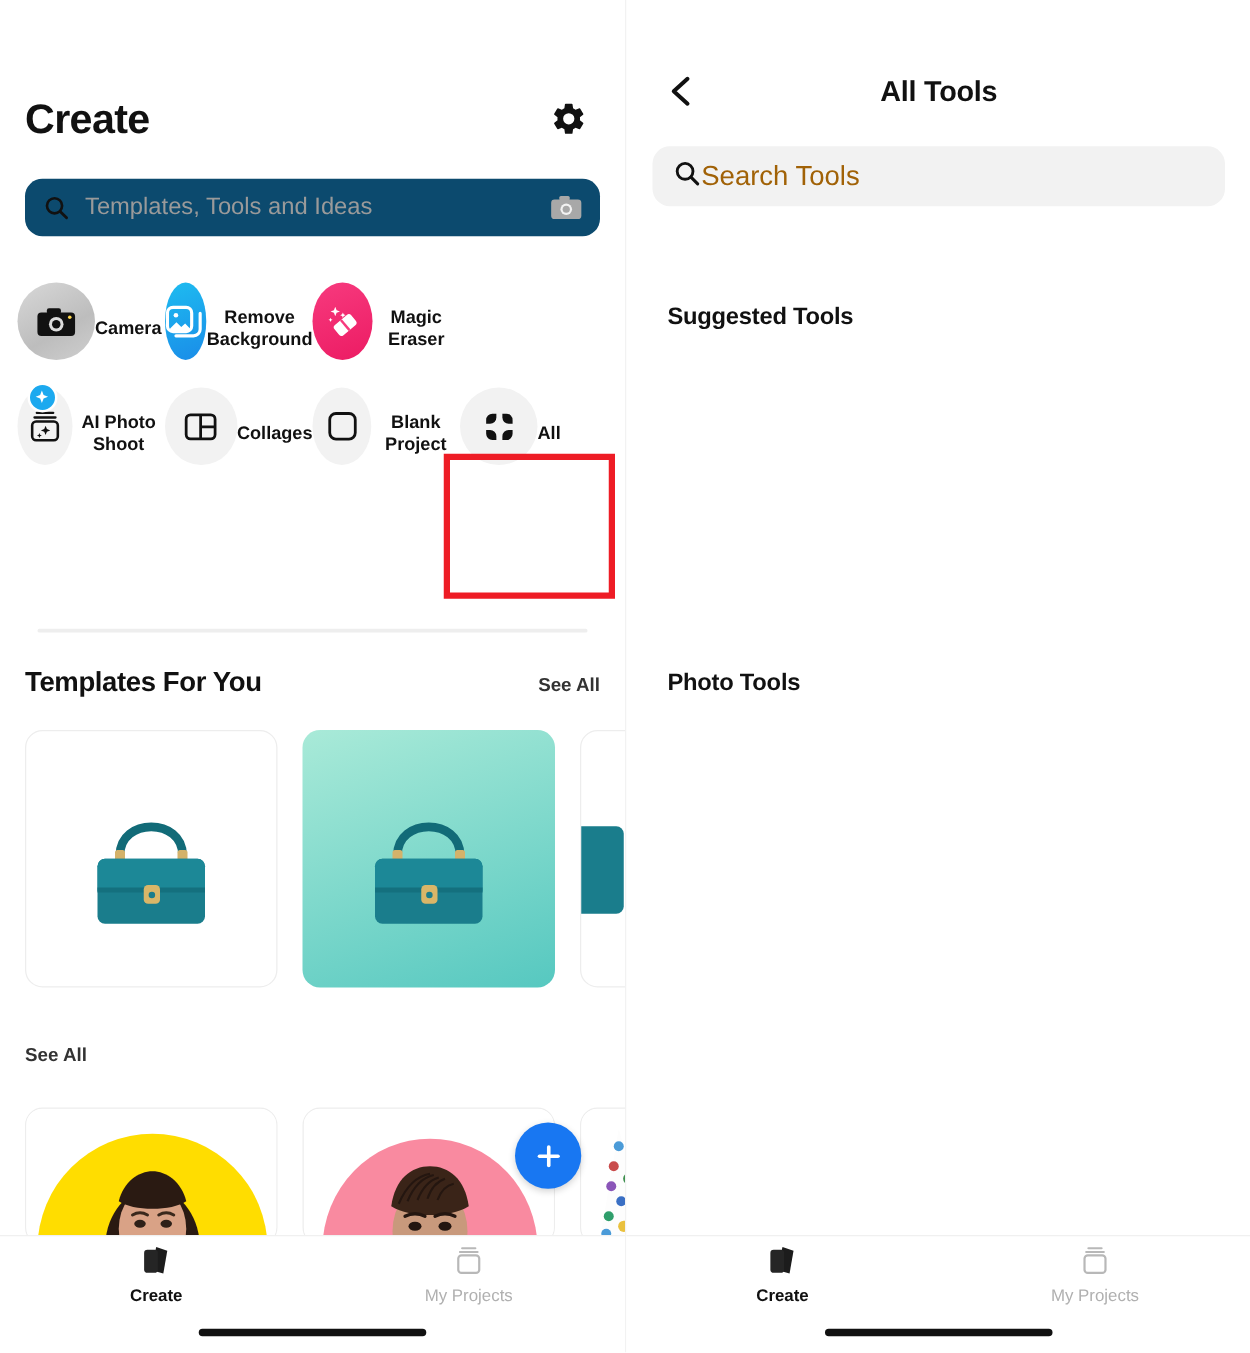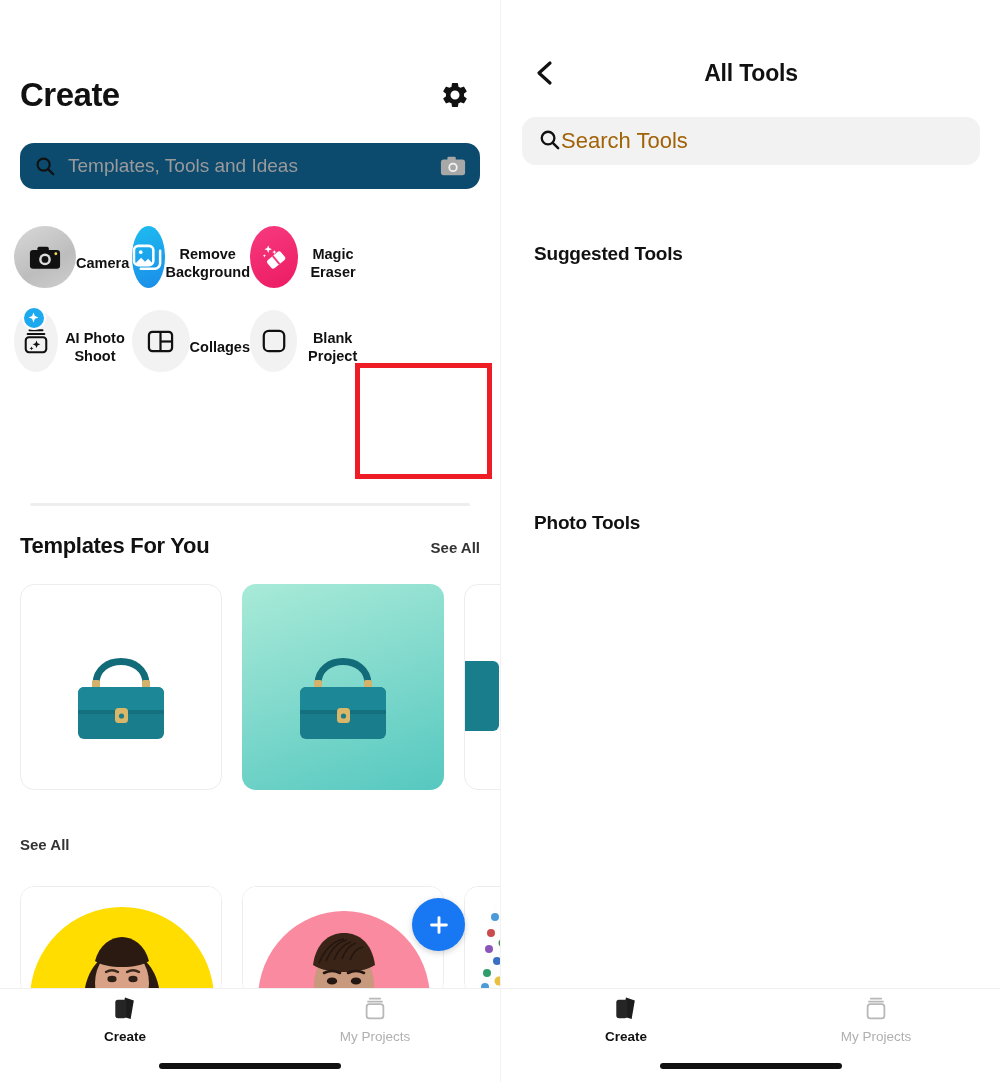--- a/index.html
+++ b/index.html
@@ -198,20 +198,31 @@
           </div>
           <div class="tlabel">Collages</div>
         </div>
         <div class="tool-cell">
           <div class="tcircle grey-c">
             <svg viewBox="0 0 28 28" width="26" height="26">
                 <rect x="3" y="3" width="22" height="22" rx="5.4" fill="none" stroke="#111" stroke-width="2.4"></rect>
               </svg>
           </div>
           <div class="tlabel">Blank Project</div>
+        </div>
+        <div class="tool-cell">
+          <div class="tcircle grey-c">
+            <svg viewBox="0 0 26 26" width="25" height="25">
+              <path d="M2 7.2A5.2 5.2 0 0 1 7.2 2h3.3v3.3A5.2 5.2 0 0 1 5.3 10.5H2z" fill="#111"></path>
+              <path d="M24 7.2A5.2 5.2 0 0 0 18.8 2h-3.3v3.3a5.2 5.2 0 0 0 5.2 5.2H24z" fill="#111"></path>
+              <path d="M2 18.8A5.2 5.2 0 0 0 7.2 24h3.3v-3.3a5.2 5.2 0 0 0-5.2-5.2H2z" fill="#111"></path>
+              <path d="M24 18.8A5.2 5.2 0 0 1 18.8 24h-3.3v-3.3a5.2 5.2 0 0 1 5.2-5.2H24z" fill="#111"></path>
+            </svg>
+          </div>
+          <div class="tlabel">All</div>
         </div>
       </div>
     </div>
 
     <div class="hl-box"></div>
 
     <div class="divider"></div>
 
     <div class="sec-head" style="top:533px;gap:20px;">
       <span class="sec-title">Templates For You</span>
@@ -357,21 +368,21 @@
         <svg viewBox="0 0 24 24" width="23" height="23">
             <circle cx="10.5" cy="10.5" r="6.6" fill="none" stroke="#111" stroke-width="2.4"></circle>
             <line x1="15.4" y1="15.4" x2="21" y2="21" stroke="#111" stroke-width="2.6" stroke-linecap="round"></line>
           </svg>
       </span>
       <span class="ph">Search Tools</span>
     </div>
 
     <div class="rsec-title" style="top:196px;margin-top:47px;">Suggested Tools</div>
 
-    <div class="rsec-title" style="top:512px;">Photo Tools</div>
+    <div class="rsec-title" style="top:536px;">Photo Tools</div>
 
     <div class="bottom-nav-r">
       <div class="nav-items">
         <div class="nav-item">
           <svg viewBox="0 0 34 30" width="30" height="28">
             <path d="M17 2l10 3.4-3.6 20.8L12 23z" fill="#1c1c1c"></path>
             <rect x="6" y="4.5" width="12.5" height="21" rx="3" fill="#252525"></rect>
           </svg>
           <div class="nav-label">Create</div>
         </div>

